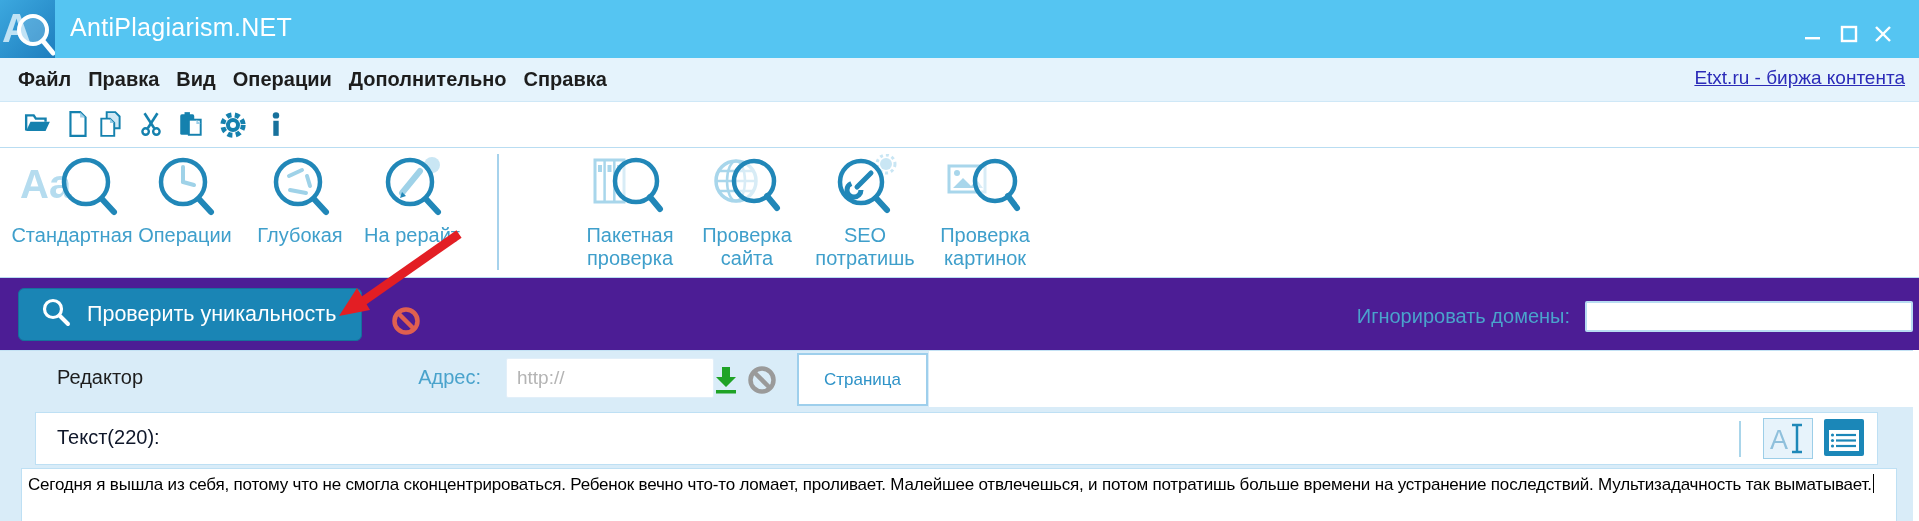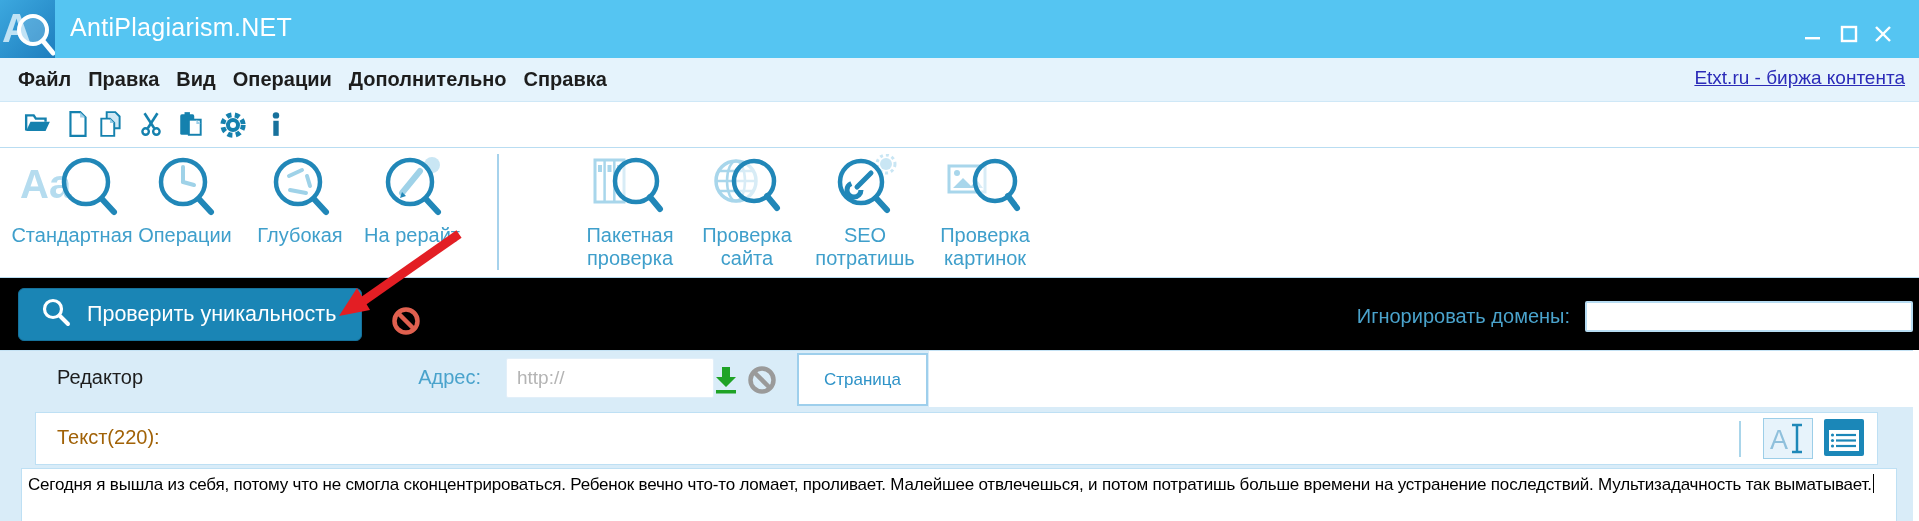--- a/index.html
+++ b/index.html
@@ -27,21 +27,21 @@
   .qt-icon{position:absolute;top:8px;width:28px;height:28px;}
 
   
   .ribbon{position:absolute;left:0;top:148px;width:1919px;height:130px;background:#fff;
           border-bottom:1px solid #B9DDF2;box-sizing:border-box;}
   .rb-btn{position:absolute;top:6px;display:flex;flex-direction:column;align-items:center;}
   .rb-btn .rb-label{margin-top:2px;font-size:20px;color:#3F9FCB;text-align:center;line-height:23px;}
   .rb-sep{position:absolute;left:497px;top:6px;width:2px;height:116px;background:#A6D2EC;}
 
   
-  .actionrow{position:absolute;left:0;top:278px;width:1919px;height:72px;background:#000000;}
+  .actionrow{position:absolute;left:0;top:278px;width:1919px;height:72px;background:#4c1d95;}
   .check-btn{position:absolute;left:18px;top:10px;width:344px;height:53px;background:#1A85B5;
              border:1px solid #15719B;border-radius:6px;display:flex;align-items:center;
              justify-content:flex-start;gap:16px;padding-left:22px;box-sizing:border-box;cursor:pointer;}
   .check-btn span{color:#fff;font-size:21.5px;}
   .slash-orange{position:absolute;left:391px;top:28px;width:30px;height:30px;}
   .ignore-label{position:absolute;left:1355px;top:27px;width:215px;text-align:right;
                 font-size:20px;color:#4AA3CC;}
   .ignore-input{position:absolute;left:1585px;top:23px;width:312px;height:27px;
                 border:2px solid #B7DCF2;border-radius:2px;background:#fff;font-size:17px;padding:0 6px;}
   .red-arrow{position:absolute;left:333px;top:226px;width:140px;height:104px;z-index:20;pointer-events:none;}
@@ -56,21 +56,21 @@
               border-radius:2px;background:#fff;font-size:19px;padding:0 10px;color:#333;}
   .addr-input::placeholder{color:#B4B4B4;}
   .ignore-input::placeholder{color:#B4B4B4;}
   .dl-icon{position:absolute;left:713px;top:14px;width:27px;height:29px;}
   .slash-gray{position:absolute;left:747px;top:14px;width:30px;height:30px;}
   .tab-page{position:absolute;left:797px;top:2px;width:131px;height:53px;background:#fff;
             border:2px solid #9ECFEC;box-sizing:border-box;display:flex;align-items:center;
             justify-content:center;font-size:17px;color:#2E93C8;cursor:pointer;}
   .text-header-box{position:absolute;left:35px;top:61px;width:1843px;height:53px;background:#fff;
             border:1px solid #BEE0F4;box-sizing:border-box;}
-  .text-header-label{position:absolute;left:21px;top:13px;font-size:20px;color:#a16207;}
+  .text-header-label{position:absolute;left:21px;top:13px;font-size:20px;color:#0f172a;}
   .hdr-divider{position:absolute;right:136px;top:8px;width:2px;height:36px;background:#A9D5EA;}
   .font-icon-box{position:absolute;right:64px;top:5px;width:50px;height:41px;background:#E7F3FB;
             border:1px solid #9CCEE8;box-sizing:border-box;cursor:pointer;}
   .list-icon-box{position:absolute;right:12px;top:5px;width:42px;height:41px;cursor:pointer;}
   .text-box{position:absolute;left:21px;top:117px;width:1876px;height:60px;background:#fff;
             border:1px solid #BEE0F4;box-sizing:border-box;padding:3px 6px;
             font-size:17px;line-height:26px;color:#000;letter-spacing:-0.2px;}
   .caret{display:inline-block;width:1.5px;height:19px;background:#000;vertical-align:-3px;margin-left:1px;}
 </style>
 </head>

